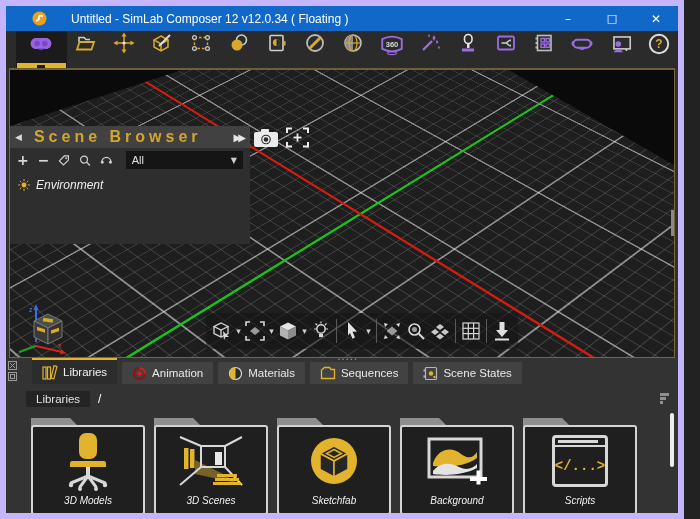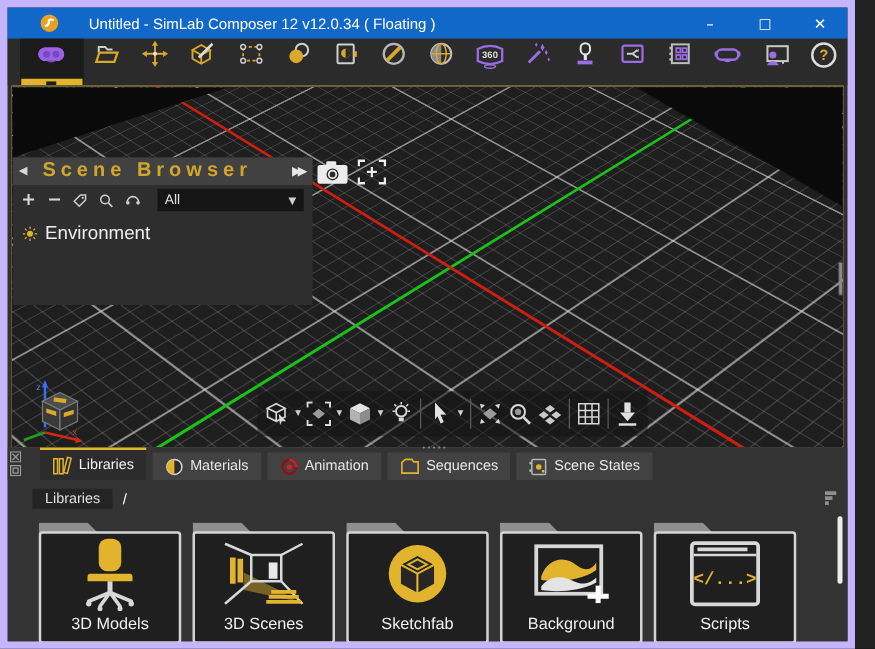--- a/index.html
+++ b/index.html
@@ -55,21 +55,21 @@
                font-family:"DejaVu Sans",sans-serif; padding-right:2px; }
   .sb-tools { height:24px; display:flex; align-items:center; padding:0 7px; gap:9px; }
   .sb-glyph { color:#d8d8d8; font-size:14px; font-weight:bold; line-height:1;
               font-family:"DejaVu Sans",sans-serif; }
   .sb-filter { width:128px; height:18px; margin-left:4px; background:#151515; color:#e0e0e0;
                font-size:11px; display:flex; align-items:center; justify-content:space-between;
                padding:0 6px;text-align:right; }
   .sb-filter .dd { font-size:8px; color:#cfcfcf; font-family:"DejaVu Sans",sans-serif; }
   .sb-list { flex:1; }
   .sb-item { display:flex; align-items:center; gap:6px; padding:6px 0 0 8px; }
-  .sb-item-label { color:#ededed; font-size:15px; }
+  .sb-item-label { color:#ededed; font-size:12px; font-style:italic; }
 
   .float-tools { position:absolute; left:243px; top:57px; display:flex; gap:7px; z-index:3; }
 
   
   .vp-toolbar { position:absolute; left:196px; top:243px; height:36px; z-index:2;
                 display:flex; align-items:center; padding:0 4px; background:rgba(20,20,20,.55); }
   .vp-btn { width:24px; height:30px; display:flex; align-items:center; justify-content:center; }
   .vp-caret { width:9px; color:#cfcfcf; font-size:9px; text-align:center;
               font-family:"DejaVu Sans",sans-serif; }
   .vp-sep { width:1px; height:24px; background:#5a5a5a; margin:0 3px; }
@@ -94,21 +94,21 @@
   .panel-corner-icon { position:absolute; right:7px; top:8px; }
   .scroll-thumb { position:absolute; right:4px; top:29px; width:4px; height:54px; background:#ececec; border-radius:2px; }
 
   .cards { position:absolute; left:25px; top:41px; display:flex; gap:9px; }
   .card { position:relative; width:114px; height:90px; }
   .folder-tab { position:absolute; left:0; top:-7px; width:48px; height:9px; background:#8f8f8f;
                 clip-path:polygon(0 0, calc(100% - 9px) 0, 100% 100%, 0 100%); }
   .card-body { position:absolute; inset:0; background:#1f1f1f; border:2px solid #d4d4d4; border-radius:3px;
                display:flex; flex-direction:column; align-items:center; }
   .card-icon { flex:1; display:flex; align-items:center; justify-content:center; }
-  .card-label { color:#f0f0f0; font-size:13px; padding-bottom:7px; }
+  .card-label { color:#f0f0f0; font-size:10px; padding-bottom:7px;font-style:italic; }
   .code-text { color:#e2b42e; font-family:"Liberation Mono",monospace; font-weight:bold; font-size:14px; }
   .scripts-frame { width:56px; height:52px; border:3px solid #d8d8d8; border-radius:4px;
                    display:flex; flex-direction:column; }
   .scripts-bar { height:9px; border-bottom:2px solid #d8d8d8; display:flex; align-items:center; padding:0 3px; }
   .scripts-bar i { display:block; width:40px; height:3px; background:#d8d8d8; }
   .scripts-body { flex:1; display:flex; align-items:center; justify-content:center; }
 
   svg { display:block; }
   svg text { font-family:"Liberation Sans",sans-serif; }
 </style>
@@ -462,32 +462,32 @@
       <div class="tab active">
         <svg width="16" height="15" viewBox="0 0 16 15">
           <rect x="1" y="2" width="3" height="12" fill="none" stroke="#e2b42e" stroke-width="1.2"></rect>
           <rect x="5.5" y="2" width="3" height="12" fill="none" stroke="#e2b42e" stroke-width="1.2"></rect>
           <rect x="10.5" y="1" width="3" height="12.5" fill="none" stroke="#e2b42e" stroke-width="1.2" transform="rotate(14 12 7)"></rect>
         </svg>
         <span>Libraries</span>
       </div>
       <div class="tab">
         <svg width="15" height="15" viewBox="0 0 15 15">
-          <circle cx="7.5" cy="7.5" r="6" fill="#2b2b2b" stroke="#d8d8d8" stroke-width="1.2"></circle>
-          <path d="M7.5,1.5 a6,6 0 0 0 0,12 z" fill="#e2b42e"></path>
-        </svg>
-        <span>Materials</span>
-      </div>
-      <div class="tab">
-        <svg width="15" height="15" viewBox="0 0 15 15">
           <circle cx="7.5" cy="7.5" r="5.5" fill="none" stroke="#8f1212" stroke-width="2"></circle>
           <path d="M7.5,2 a5.5,5.5 0 0 1 5.5,5.5" fill="none" stroke="#d42020" stroke-width="2"></path>
           <circle cx="7.5" cy="7.5" r="2" fill="#d42020"></circle>
         </svg>
         <span>Animation</span>
+      </div>
+      <div class="tab">
+        <svg width="15" height="15" viewBox="0 0 15 15">
+          <circle cx="7.5" cy="7.5" r="6" fill="#2b2b2b" stroke="#d8d8d8" stroke-width="1.2"></circle>
+          <path d="M7.5,1.5 a6,6 0 0 0 0,12 z" fill="#e2b42e"></path>
+        </svg>
+        <span>Materials</span>
       </div>
       <div class="tab">
         <svg width="16" height="14" viewBox="0 0 16 14">
           <path d="M1.5,12.5 V4 l3,-2.5 h5 l1.5,2 h3.5 v9 z" fill="none" stroke="#e2b42e" stroke-width="1.3"></path>
         </svg>
         <span>Sequences</span>
       </div>
       <div class="tab">
         <svg width="15" height="15" viewBox="0 0 15 15">
           <rect x="2.5" y="1.5" width="11" height="12" rx="1" fill="none" stroke="#b5b5b5" stroke-width="1.2"></rect>

